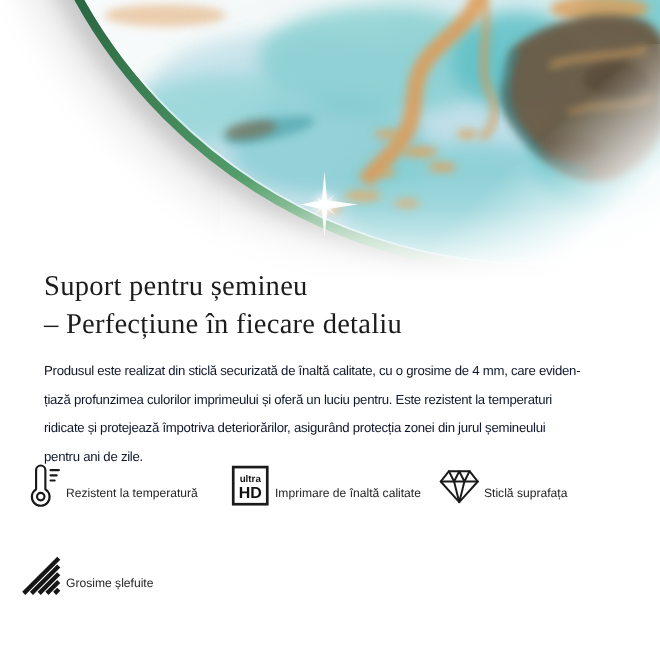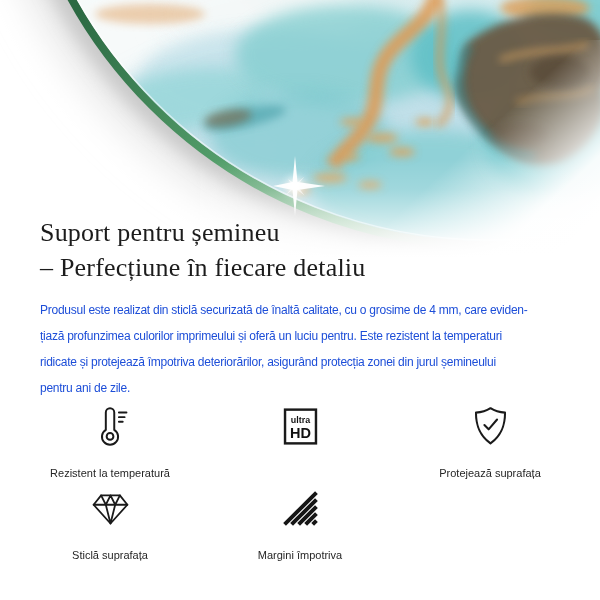--- a/index.html
+++ b/index.html
@@ -1,30 +1,30 @@
 <!DOCTYPE html>
 <html lang="ro"><head>
 <meta charset="utf-8">
 <style>
   html,body{margin:0;padding:0;background:#ffffff;}
   body{width:600px;height:600px;font-family:"Liberation Sans",sans-serif;}
   .page{position:relative;width:600px;height:600px;background:#ffffff;overflow:hidden;}
 
   .hero{position:absolute;top:0;left:0;width:600px;height:312px;display:block;}
 
-  .content{position:absolute;left:40px;top:215px;width:545px;}
+  .content{position:absolute;left:40px;top:242px;width:545px;}
   .title{font-family:"Liberation Serif","DejaVu Serif",serif;font-weight:400;
          font-size:26px;line-height:35px;color:#1c1c1c;letter-spacing:0.2px;}
   .title div{white-space:nowrap;}
-  .desc{margin-top:12px;font-size:12px;line-height:26px;color:#1d4ed8;letter-spacing:-0.25px;}
+  .desc{margin-top:12px;font-size:12px;line-height:26px;color:#0f172a;letter-spacing:-0.25px;}
   .desc div{white-space:nowrap;}
 
   .features{position:absolute;left:15px;top:400px;width:570px;display:grid;
             grid-template-columns:190px 190px 190px;}
-  .feature{height:82px;display:flex;flex-direction:column;align-items:center;}
+  .feature{height:82px;display:flex;flex-direction:row;align-items:center;}
   .icon-wrap{height:52px;display:flex;align-items:center;justify-content:center;}
   .feature-label{font-size:11px;color:#262626;margin-top:15px;white-space:nowrap;}
   .ficon{display:block;}
 </style>
 </head>
 <body>
 
 <div class="page">
 
   <svg class="hero" width="600" height="312" viewBox="0 0 600 312" role="img" aria-label="Round tempered glass panel with abstract marble print in teal, orange and bronze, green polished glass edge, light glint on rim">
@@ -161,31 +161,23 @@
     </div>
 
     <div class="feature">
       <div class="icon-wrap">
         <svg class="ficon" width="45" height="45" viewBox="0 0 48 48">
           <rect x="7.5" y="6" width="33" height="36" fill="none" stroke="#1a1a1a" stroke-width="2.6"></rect>
           <text x="24" y="20.5" text-anchor="middle" font-family="Liberation Sans, sans-serif" font-size="9.5" font-weight="700" fill="#111111">ultra</text>
           <text x="24" y="36" text-anchor="middle" font-family="Liberation Sans, sans-serif" font-size="15.5" font-weight="700" fill="#111111">HD</text>
         </svg>
       </div>
-    </div>
-
-    <div class="feature">
-      <div class="icon-wrap">
-        <svg class="ficon" width="45" height="45" viewBox="0 0 48 48" fill="none" stroke="#1a1a1a" stroke-width="2.2" stroke-linecap="round" stroke-linejoin="round">
-          <path d="M24 4.5 C19.5 7.5 13.5 9 8.5 9.2 C8.5 21 11 32.5 24 42 C37 32.5 39.5 21 39.5 9.2 C34.5 9 28.5 7.5 24 4.5 Z"></path>
-          <path d="M17.5 22.5 L22 27 L31 16.5"></path>
-        </svg>
-      </div>
-      <div class="feature-label">Protejează suprafața</div>
-    </div>
+      <div class="feature-label">Imprimare de înaltă calitate</div>
+    </div>
+
 
     <div class="feature">
       <div class="icon-wrap">
         <svg class="ficon" width="45" height="45" viewBox="0 0 48 48" fill="none" stroke="#1a1a1a" stroke-width="1.9" stroke-linecap="round" stroke-linejoin="round">
           <path d="M14 10 H34 L42 20 L24 40 L6 20 Z"></path>
           <path d="M6 20 H42"></path>
           <path d="M14 10 L19 20 L24 10 L29 20 L34 10"></path>
           <path d="M19 20 L24 40 L29 20"></path>
         </svg>
       </div>
@@ -195,18 +187,18 @@
     <div class="feature">
       <div class="icon-wrap">
         <svg class="ficon" width="45" height="45" viewBox="0 0 48 48" stroke="#161616" stroke-width="4.2" stroke-linecap="butt">
           <line x1="7" y1="41" x2="41" y2="7"></line>
           <line x1="14.5" y1="41" x2="41" y2="14.5"></line>
           <line x1="22" y1="41" x2="41" y2="22"></line>
           <line x1="29.5" y1="41" x2="41" y2="29.5"></line>
           <line x1="37" y1="41" x2="41" y2="37"></line>
         </svg>
       </div>
-      <div class="feature-label">Margini împotriva</div>
+      <div class="feature-label">Grosime șlefuite</div>
     </div>
 
 
   </div>
 </div>
 
 </body></html>

